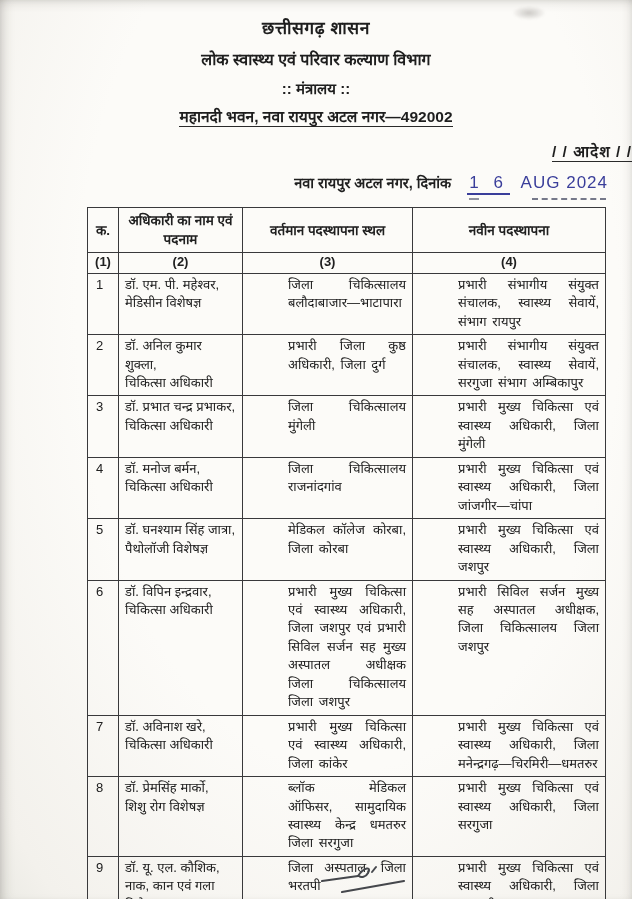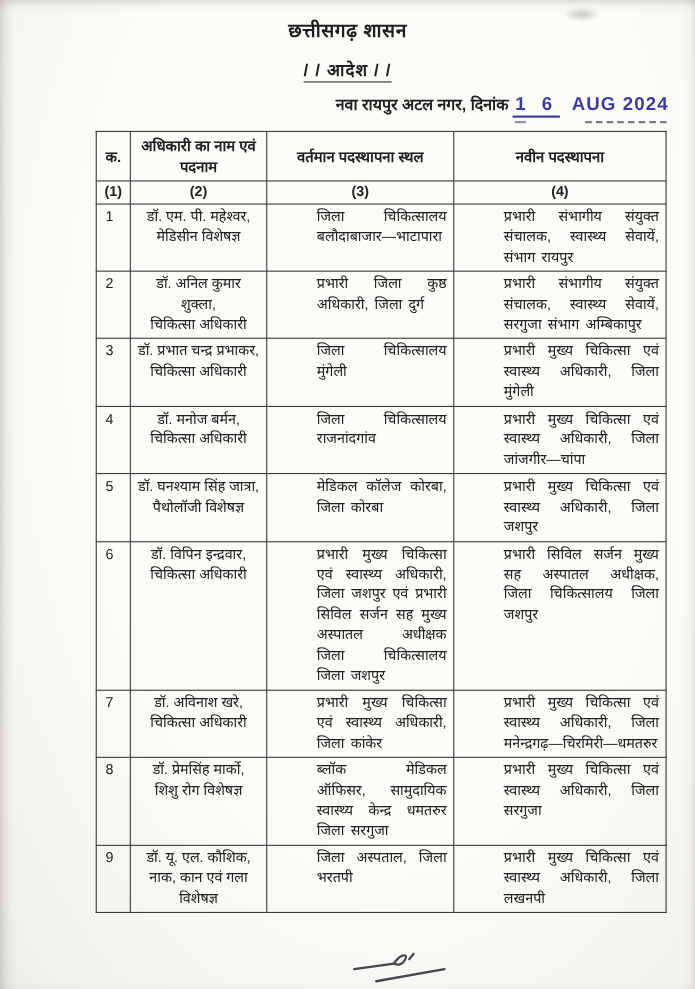--- a/index.html
+++ b/index.html
@@ -21,31 +21,31 @@
     position: absolute; left: 512px; top: 6px; width: 34px; height: 14px;
     background: radial-gradient(ellipse, rgba(110,105,100,0.35) 0%, rgba(110,105,100,0) 70%);
     filter: blur(1px);
   }
   .doc-header { text-align: center; padding-top: 15px; font-weight: bold; color: #1e1e1e; }
   .hdr-line1 { font-size: 17.5px; letter-spacing: 0.5px; }
   .hdr-line2 { font-size: 16px; margin-top: 9px; }
   .hdr-line3 { font-size: 15px; margin-top: 8px; }
   .hdr-line4 { font-size: 15.5px; margin-top: 7px; }
   .hdr-line4 > span { border-bottom: 1.6px solid #2a2a2a; padding-bottom: 1px; }
-  .order-title { text-align: center; margin-top: 13px; font-weight: bold; font-size: 15.5px; color: #1e1e1e; }
+  .order-title { text-align: right; margin-top: 13px; font-weight: bold; font-size: 15.5px; color: #1e1e1e; }
   .order-title > span { border-bottom: 1.8px solid #2a2a2a; padding-bottom: 1px; letter-spacing: 1px; }
   .date-line {
     text-align: right; margin: 10px 24px 0 0;
     font-weight: bold; font-size: 14.5px; color: #1f1f1f;
   }
   .stamp {
     display: inline-block; position: relative;
-    color: #3a3e9a; font-size: 17px; font-weight: bold;
+    color: #3a3e9a; font-size: 17px; font-weight: normal;
     font-family: "Liberation Sans", sans-serif;
-    letter-spacing: 1px; margin-left: 0;
+    letter-spacing: 1px; margin-left: 12px;
   }
   .stamp .stamp-digits { border-bottom: 2.2px solid #3a3e9a; padding: 0 2px 1px 2px; letter-spacing: 5px; }
   .stamp .stamp-month { margin-left: 5px; }
   .stamp-dashes {
     position: absolute; right: 2px; bottom: -7px; width: 74px;
     border-bottom: 2px dashed #4a4e66; opacity: 0.75;
   }
   .stamp-dot { position: absolute; left: 2px; bottom: -7px; width: 10px; border-bottom: 2px solid #4a4e66; opacity: 0.6; }
   .body-para {
     margin: 15px 27px 0 87px;
@@ -59,21 +59,20 @@
     width: 518px;
     table-layout: fixed;
     font-size: 13px;
     color: #202020;
   }
   .order-table th, .order-table td {
     border: 1.5px solid #39393b;
     vertical-align: top;
     padding: 2px 6px 3px 6px;
     line-height: 1.42;
-    text-align: center;
   }
   .order-table th { font-weight: bold; text-align: center; vertical-align: middle; font-size: 13.5px; padding: 3px 4px; }
   .order-table .colnum td { text-align: center; padding: 0 4px 1px 4px; font-weight: bold; }
   .col-sn { width: 31px; }
   .col-name { width: 124px; }
   .col-current { width: 170px; }
   .col-new { width: 193px; }
   td.cell-sn { text-align: left; padding-left: 8px; }
   td.cell-just { text-align: justify; word-spacing: 2px; padding-left: 45px; }
   .squiggle { position: absolute; left: 318px; top: 864px; }
@@ -81,20 +80,25 @@
 </style>
 </head>
 <body>
 
 <div class="page" data-interactable="false">
 
   <div class="smudge" data-interactable="false"></div>
 
   <div class="doc-header" data-interactable="false">
     <div class="hdr-line1" data-interactable="false">छत्तीसगढ़ शासन</div>
+    <div class="hdr-line2" data-interactable="false">लोक स्वास्थ्य एवं परिवार कल्याण विभाग</div>
+    <div class="hdr-line3" data-interactable="false">:: मंत्रालय ::</div>
+    <div class="hdr-line4" data-interactable="false">
+      <span data-interactable="false">महानदी भवन, नवा रायपुर अटल नगर—492002</span>
+    </div>
   </div>
 
   <div class="order-title" data-interactable="false">
     <span data-interactable="false">/ / आदेश / /</span>
   </div>
 
   <div class="date-line" data-interactable="false">
     <span data-interactable="false">नवा रायपुर अटल नगर, दिनांक</span>
     <span class="stamp" data-interactable="false">
       <span class="stamp-digits" data-interactable="false">1 6</span>

